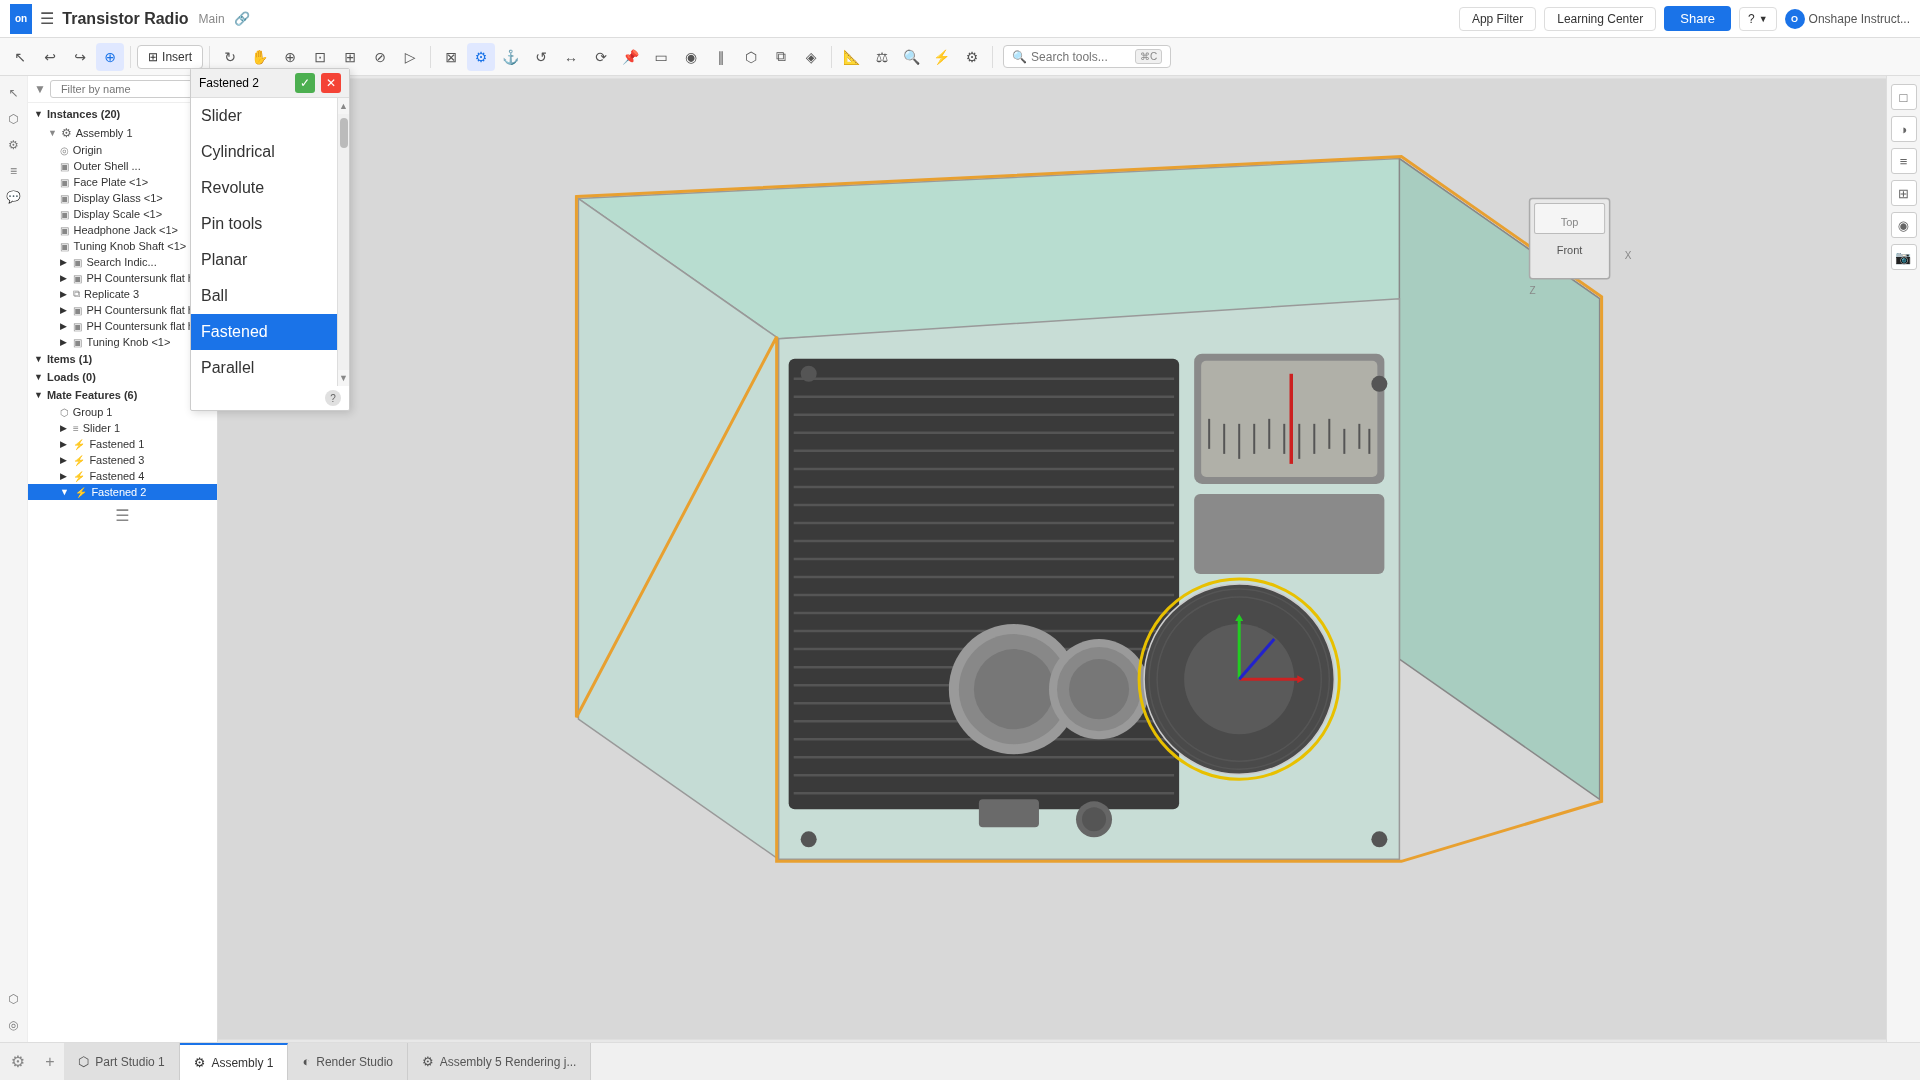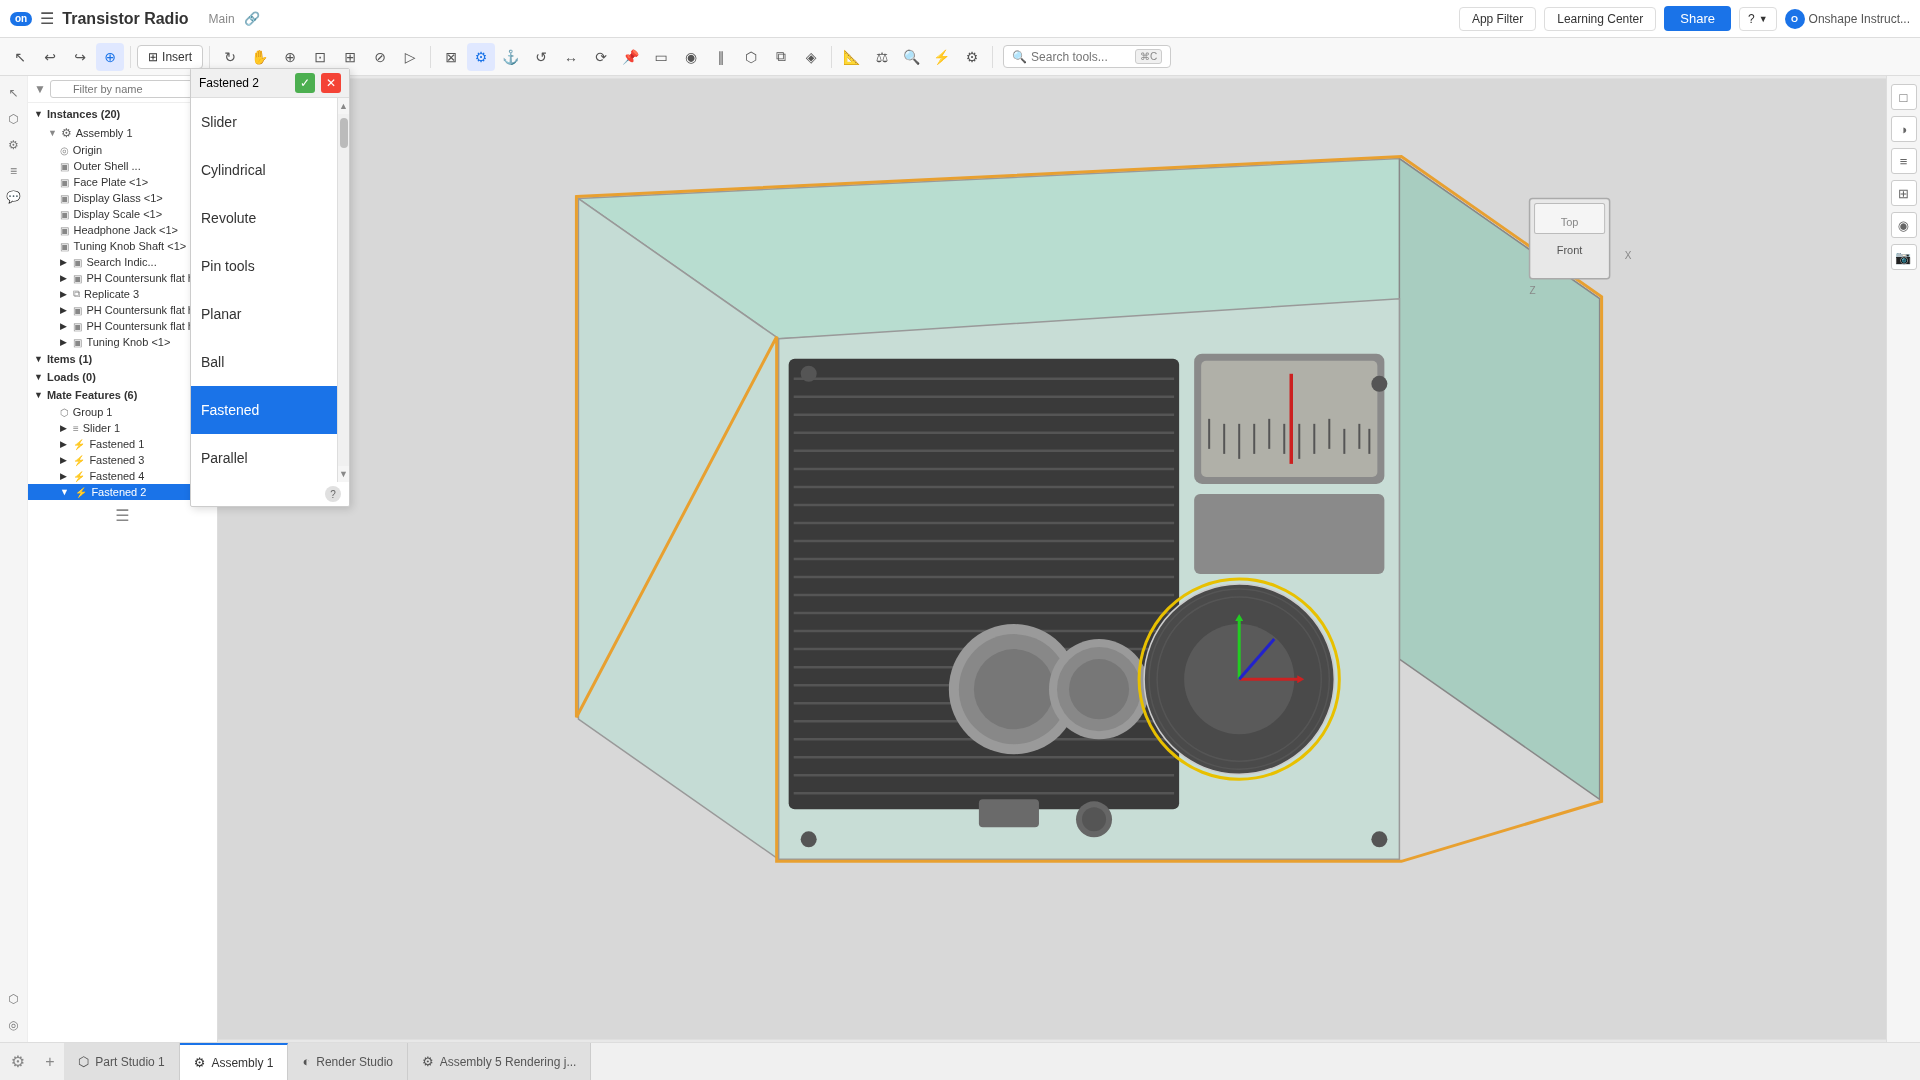--- a/index.html
+++ b/index.html
@@ -17,28 +17,28 @@
       flex-shrink: 0;
     }
     .top-bar-logo {
       display: flex;
       align-items: center;
       gap: 6px;
       font-weight: bold;
       font-size: 13px;
     }
     .logo-icon {
-      width: 22px; height: 14px;
+      width: 22px; height: 30px;
       background: #1a73e8;
-      border-radius: 8px;
+      border-radius: 0;
       display: flex; align-items: center; justify-content: center;
       color: white; font-size: 10px; font-weight: bold;
     }
     .top-bar-title { font-size: 16px; font-weight: 600; color: #333; }
-    .top-bar-branch { font-size: 12px; color: #888; margin-left: 12px; }
+    .top-bar-branch { font-size: 12px; color: #888; margin-left: 2px; }
     .link-icon { color: #aaa; font-size: 13px; margin-left: 2px; }
     .top-bar-spacer { flex: 1; }
     .top-bar-btn {
       padding: 4px 12px;
       border: 1px solid #ddd;
       border-radius: 4px;
       background: #fff;
       font-size: 12px;
       cursor: pointer;
       color: #333;
@@ -208,22 +208,22 @@
       color: white; font-size: 12px; cursor: pointer;
     }
     .dropdown-scrollbar-area {
       display: flex;
     }
     .dropdown-list {
       flex: 1;
       overflow-y: auto;
     }
     .dropdown-item {
-      padding: 16px 10px;
-      font-size: 14px;
+      padding: 9px 10px;
+      font-size: 16px;
       cursor: pointer;
       color: #333;
     }
     .dropdown-item.selected { background: #1a73e8; color: white; }
     .dropdown-scrollbar {
       width: 12px;
       display: flex; flex-direction: column;
       border-left: 1px solid #ddd;
     }
     .scroll-up, .scroll-down {
@@ -413,21 +413,21 @@
     <div class="strip-icon">💬</div>
     <div style="flex:1"></div>
     <div class="strip-icon">⬡</div>
     <div class="strip-icon">◎</div>
   </div>
 
   <div class="sidebar-and-tree">
 
     <div class="filter-bar">
       <span class="filter-icon">▼</span>
-      <input type="text" style="flex: 1 1 0%; border: 1px solid rgb(204, 204, 204); border-radius: 3px; padding: 2px 22px; font-size: 11px; outline: none;" placeholder="Filter by name">
+      <input type="text" style="flex: 1 1 0%; border: 1px solid rgb(204, 204, 204); border-radius: 3px; padding: 2px 10px; font-size: 11px; outline: none;" placeholder="Filter by name">
       <span style="color:#888; cursor:pointer; font-size:13px;">☰</span>
     </div>
 
     <div class="tree-header">
       <span style="font-size:9px;">▼</span>
       <span>Instances (20)</span>
       <span style="flex:1"></span>
       <span style="font-size:13px; color:#888;">⊕</span>
     </div>
 

